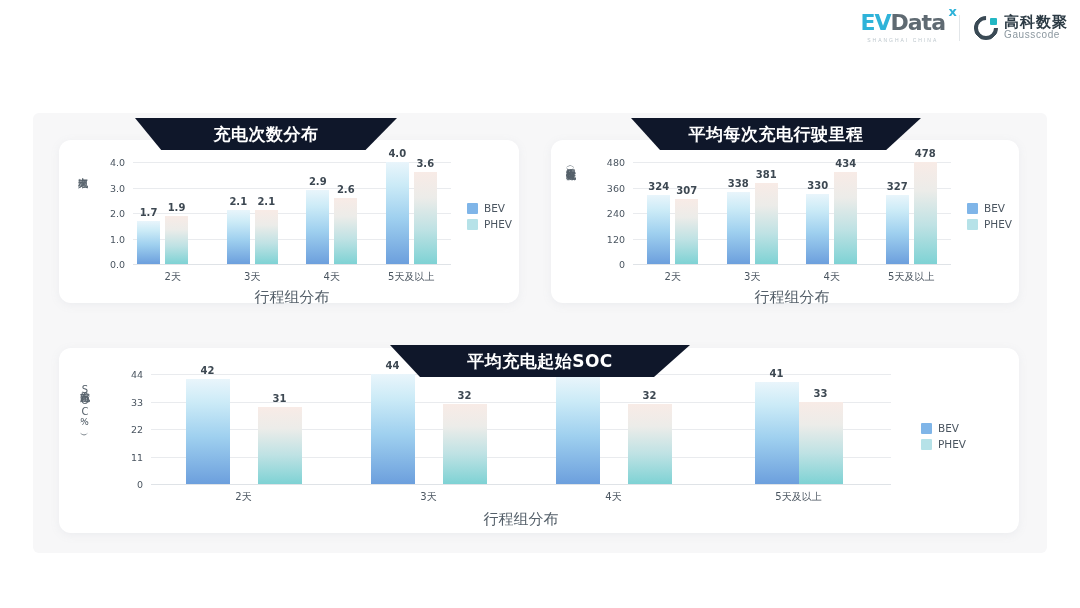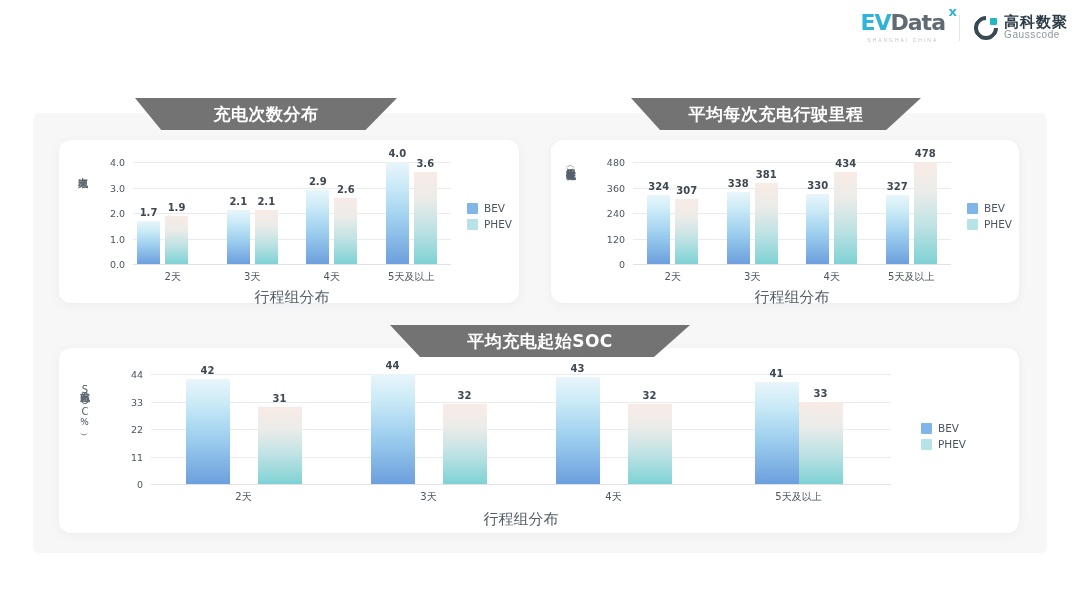--- a/index.html
+++ b/index.html
@@ -46,24 +46,25 @@
   .card{
     position:absolute;background:#ffffff;border-radius:12px;
     box-shadow:0 2px 10px rgba(140,150,165,.10);
   }
   #card-top-left{left:59px;top:140px;width:460px;height:163px;}
   #card-top-right{left:551px;top:140px;width:468px;height:163px;}
   #card-bottom{left:59px;top:348px;width:960px;height:185px;}
 
   
   .ribbon{
-    position:absolute;height:32px;background:#737373;
+    position:absolute;height:32px;background:#0f172a;
     display:flex;align-items:center;justify-content:center;
     clip-path:polygon(0 0,100% 0,88% 100%,10% 100%);
     z-index:5;
+    margin-top:20px;
   }
   .ribbon span{
     color:#ffffff;font-size:17px;font-weight:700;letter-spacing:.5px;
     font-family:"DejaVu Sans","Liberation Sans",sans-serif;
   }
   #ribbon-1{left:135px;top:98px;width:262px;}
   #ribbon-2{left:631px;top:98px;width:290px;}
   #ribbon-3{left:390px;top:325px;width:300px;}
 
   

